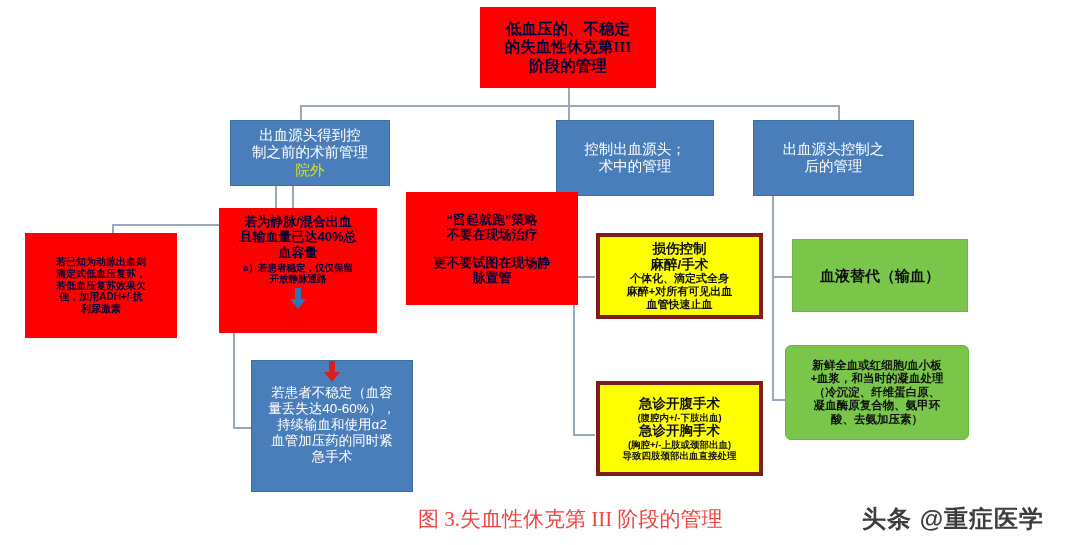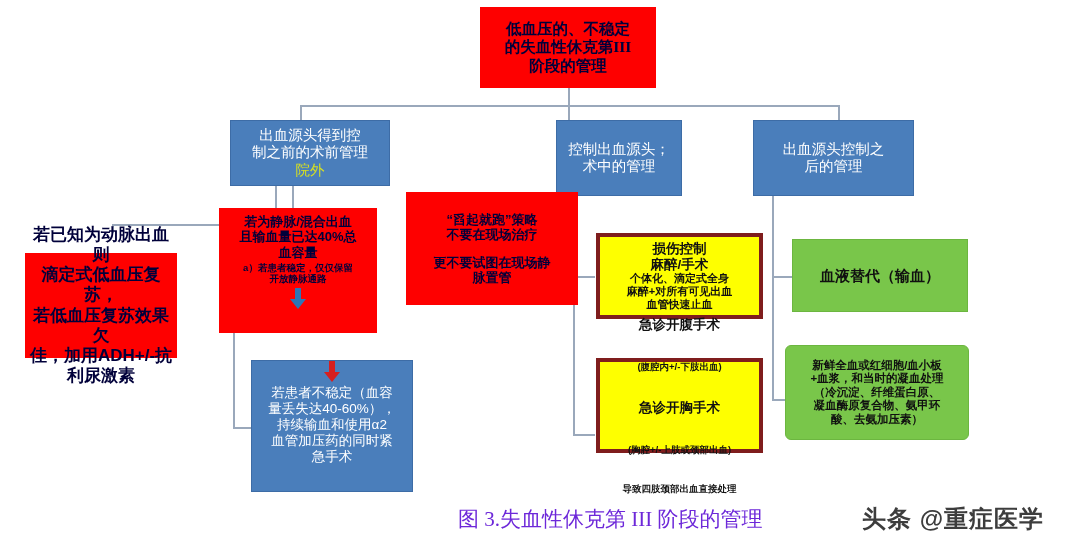--- a/index.html
+++ b/index.html
@@ -58,23 +58,22 @@
     background: #9aa8bb;
     z-index: 1;
   }
   .conn.h { height: 1.5px; }
   .conn.v { width: 1.5px; }
   .arrow-wrap { display:block; width: 100%; }
 
   .caption {
     position: absolute;
     font-family: "Liberation Serif", "DejaVu Serif", serif;
-    color: #6d28d9;
+    color: #ef4444;
     white-space: nowrap;
-    margin-left: 40px;
   }
   .watermark {
     position: absolute;
     color: #3d3d3d;
     font-weight: bold;
     white-space: nowrap;
     letter-spacing: 1px;
   }
   .sub { font-size: 11px; font-weight: bold; }
   .tiny { font-size: 9.5px; font-weight: bold; }
@@ -118,31 +117,31 @@
     <span class="ln">的失血性休克第III</span>
     <span class="ln">阶段的管理</span>
   </div>
 
   <div class="box blue" style="left:222px; top:120px; width:160px; height:66px; font-size:14.5px;margin-left:8px;">
     <span class="ln">出血源头得到控</span>
     <span class="ln">制之前的术前管理</span>
     <span class="ln hl-yellow">院外</span>
   </div>
 
-  <div class="box blue" style="left:556px; top:120px; width:126px; height:76px; font-size:14.5px;">
+  <div class="box blue" style="left:556px; top:120px; width:158px; height:76px; font-size:14.5px;">
     <span class="ln">控制出血源头；</span>
     <span class="ln">术中的管理</span>
   </div>
 
   <div class="box blue" style="left:753px; top:120px; width:161px; height:76px; font-size:14.5px;">
     <span class="ln">出血源头控制之</span>
     <span class="ln">后的管理</span>
   </div>
 
-  <div class="box red" style="left:25px; top:233px; width:152px; height:105px; font-size:17px;margin-top:20px;">
+  <div class="box red" style="left:25px; top:233px; width:152px; height:105px; font-size:10px;">
     <span class="ln">若已知为动脉出血则</span>
     <span class="ln">滴定式低血压复苏，</span>
     <span class="ln">若低血压复苏效果欠</span>
     <span class="ln">佳，加用ADH+/-抗</span>
     <span class="ln">利尿激素</span>
   </div>
 
   <div class="box red" style="left:219px; top:208px; width:158px; height:125px; font-size:13px; justify-content:flex-start; padding-top:6px;">
     <span class="ln">若为静脉/混合出血</span>
     <span class="ln">且输血量已达40%总</span>
@@ -177,21 +176,21 @@
   </div>
 
   <div class="box yellow" style="left:596px; top:233px; width:167px; height:86px; font-size:13.5px;">
     <span class="ln">损伤控制</span>
     <span class="ln">麻醉/手术</span>
     <span class="ln sub">个体化、滴定式全身</span>
     <span class="ln sub">麻醉+对所有可见出血</span>
     <span class="ln sub">血管快速止血</span>
   </div>
 
-  <div class="box yellow" style="left:596px; top:358px; width:167px; height:95px; font-size:13.5px;gap:28px;">
+  <div class="box yellow" style="left:596px; top:381px; width:167px; height:95px; font-size:13.5px;">
     <span class="ln">急诊开腹手术</span>
     <span class="ln tiny">(腹腔内+/-下肢出血)</span>
     <span class="ln">急诊开胸手术</span>
     <span class="ln tiny">(胸腔+/-上肢或颈部出血)</span>
     <span class="ln tiny">导致四肢颈部出血直接处理</span>
   </div>
 
   <div class="box green" style="left:792px; top:239px; width:176px; height:73px; font-size:15px;">
     <span class="ln">血液替代（输血）</span>
   </div>

